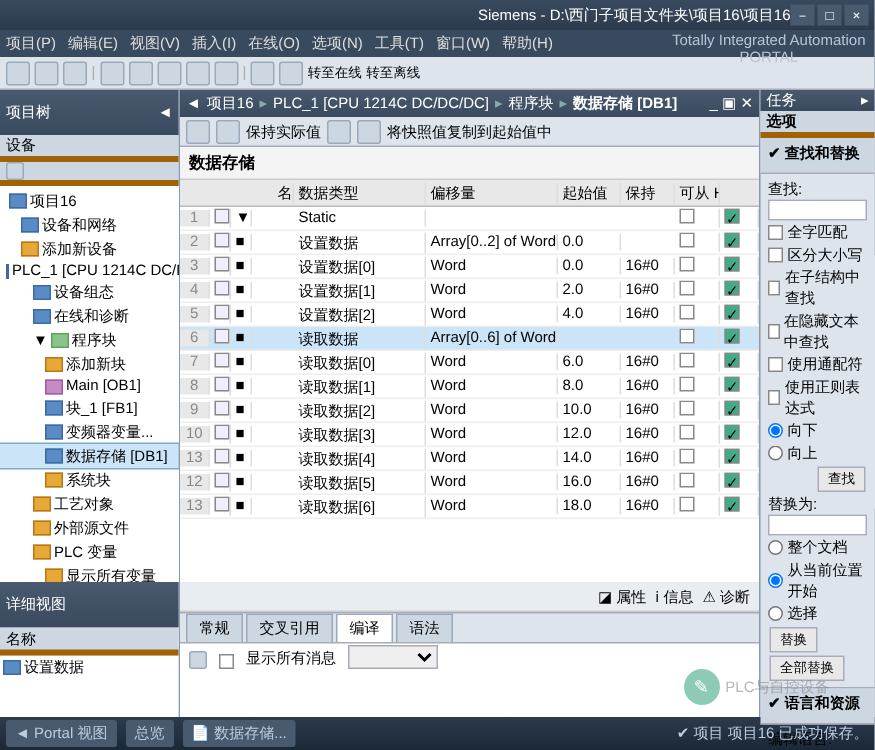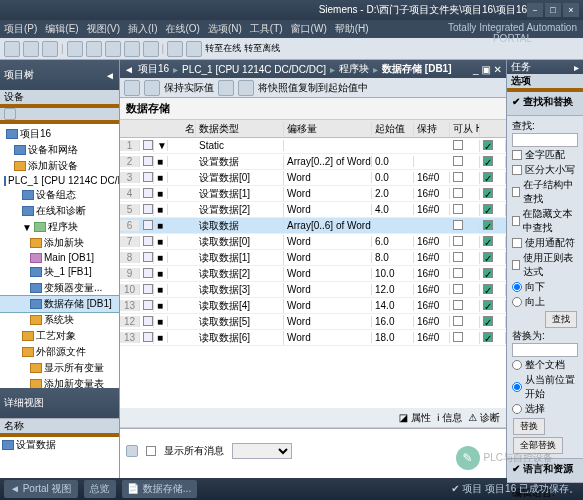--- a/index.html
+++ b/index.html
@@ -182,20 +182,25 @@
           <span class="ti" style="width:18px"></span>
           <span class="ico "></span>
           <span>工艺对象</span>
         </div>
         <div class="tree-item">
           <span class="ti" style="width:18px"></span>
           <span class="ico "></span>
           <span>外部源文件</span>
         </div>
         <div class="tree-item">
+          <span class="ti" style="width:18px"></span>
+          <span class="ico "></span>
+          <span>PLC 变量</span>
+        </div>
+        <div class="tree-item">
           <span class="ti" style="width:26px"></span>
           <span class="ico "></span>
           <span>显示所有变量</span>
         </div>
         <div class="tree-item">
           <span class="ti" style="width:26px"></span>
           <span class="ico "></span>
           <span>添加新变量表</span>
         </div>
       </div>
@@ -417,22 +422,28 @@
             <div class="c9"><span class="chk"></span></div>
             <div class="c10"><span class="chk" style="background:#4a8">✓</span></div>
           </div>
         </div>
     </div>
     <div class="info-tabs">
       <span>◪ <span>属性</span></span>
       <span>ℹ <span>信息</span></span>
       <span>⚠ <span>诊断</span></span>
     </div>
+    <div class="btabs">
+      <span class="btab">常规</span>
+      <span class="btab">交叉引用</span>
+      <span class="btab act">编译</span>
+      <span class="btab">语法</span>
+    </div>
     <div class="binfo">
-      <div style="padding:14px 6px;display:flex;align-items:center;gap:8px">
+      <div style="padding:1px 6px;display:flex;align-items:flex-end;gap:8px">
         <span class="tb-ico" style="width:12px;height:12px"></span>
         <span class="chk"></span>
         <span>显示所有消息</span>
         <select class="sel-box" style="width:60px"></select>
       </div>
     </div>
   </div>
 
   <div class="right">
     <div class="panel-hdr">

